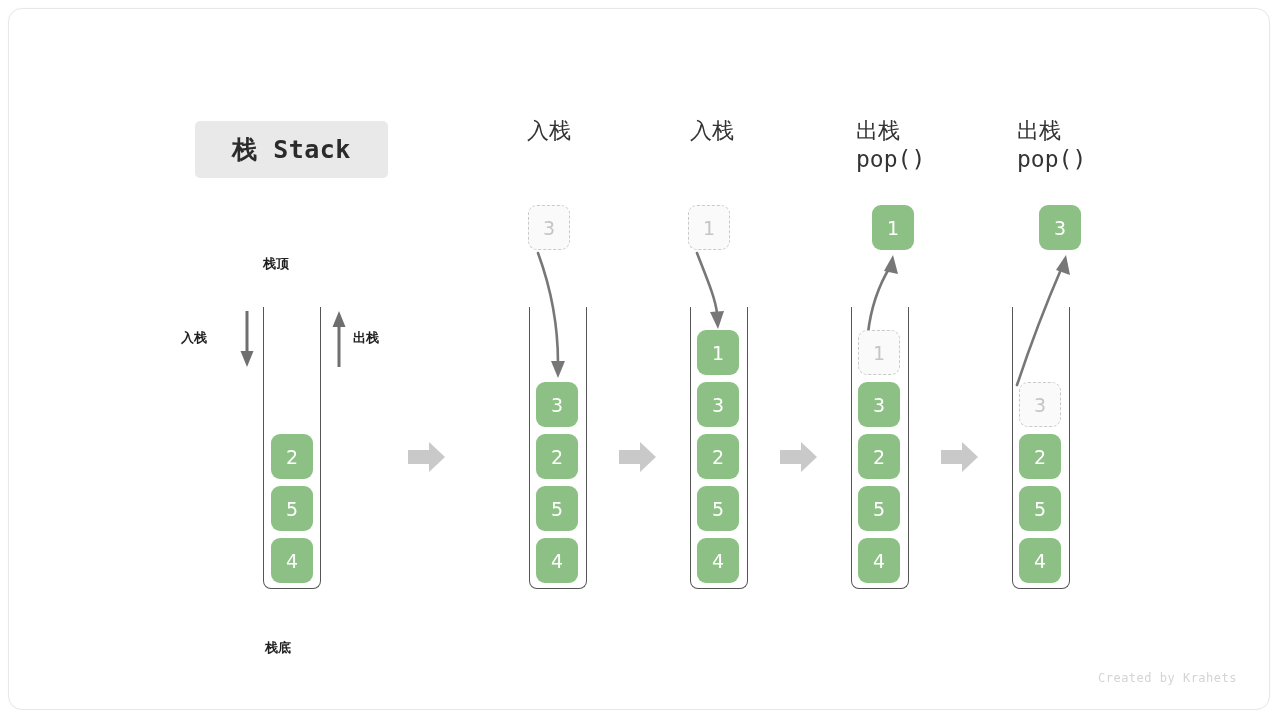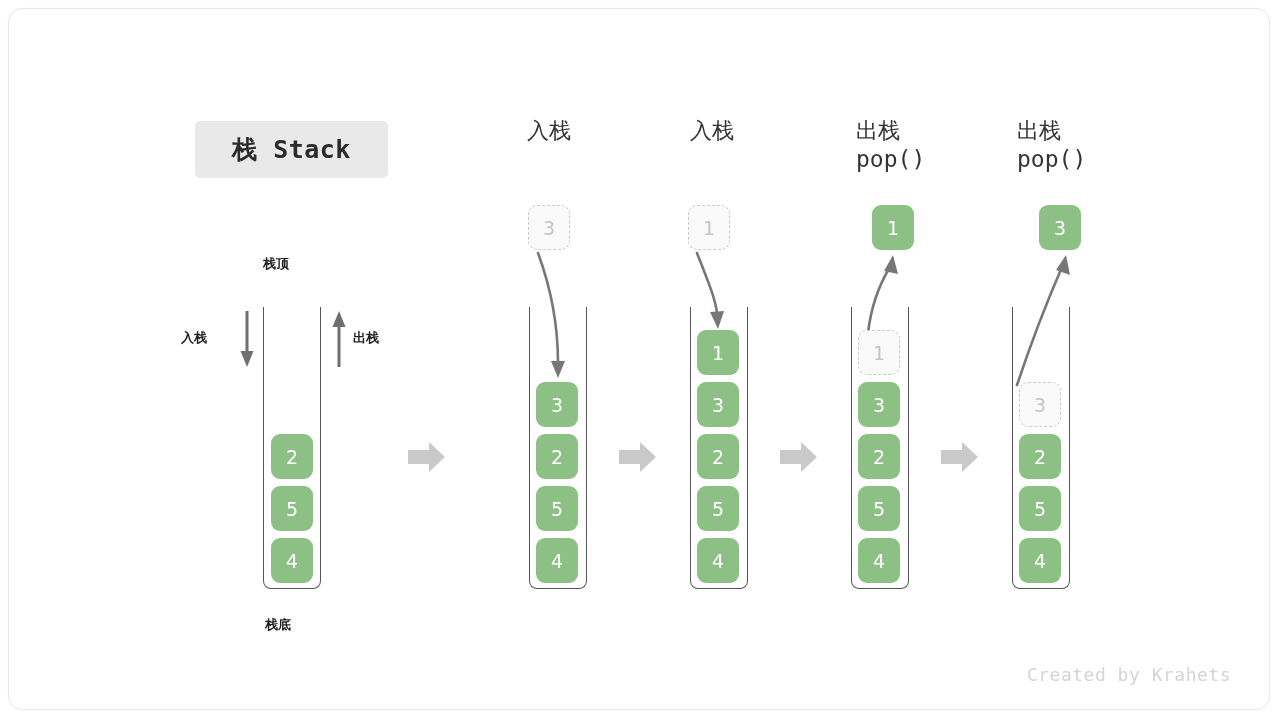--- a/index.html
+++ b/index.html
@@ -119,24 +119,24 @@
   }
 
   
   .block-arrow {
     width: 38px;
     height: 32px;
   }
 
   
   #watermark {
-    right: 38px;
+    right: 32px;
     bottom: 24px;
     font-family: "DejaVu Sans Mono", "Liberation Mono", monospace;
-    font-size: 18px;
+    font-size: 12px;
     color: #d4d4d4;
     letter-spacing: 0.5px;
   }
 
   svg { overflow: visible; }
 </style>
 </head>
 <body>
 
 <div id="card">
@@ -164,21 +164,21 @@
   </div>
 
   <div class="abs label-bold" style="left:344px; top:320px;">出栈</div>
 
   <div class="abs stack-box" style="left:254px; top:298px; height:282px;"></div>
 
   <div class="abs cell filled" style="left:262px; top:425px;">2</div>
   <div class="abs cell filled" style="left:262px; top:477px;">5</div>
   <div class="abs cell filled" style="left:262px; top:529px;">4</div>
 
-  <div class="abs label-bold" style="left:256px; top:607px;">栈底</div>
+  <div class="abs label-bold" style="left:256px; top:630px;">栈底</div>
 
   <div class="abs block-arrow" style="left:399px; top:432px;">
     <svg width="38" height="32" viewBox="0 0 38 32">
       <polygon points="0,9 21,9 21,1 37,16 21,31 21,23 0,23" fill="#c9c9c9"></polygon>
     </svg>
   </div>
 
   <div class="abs col-caption" style="left:518px; top:108px;">
     <span class="cap-cn">入栈</span>
   </div>

